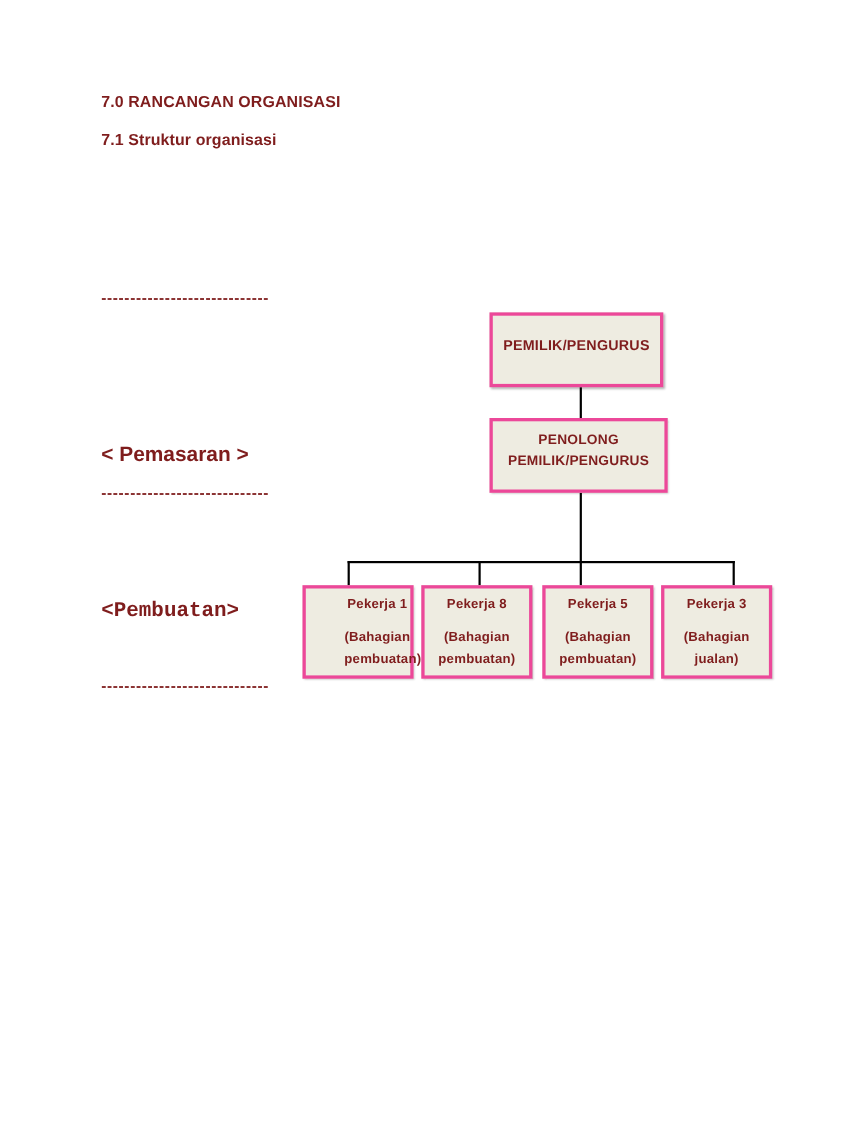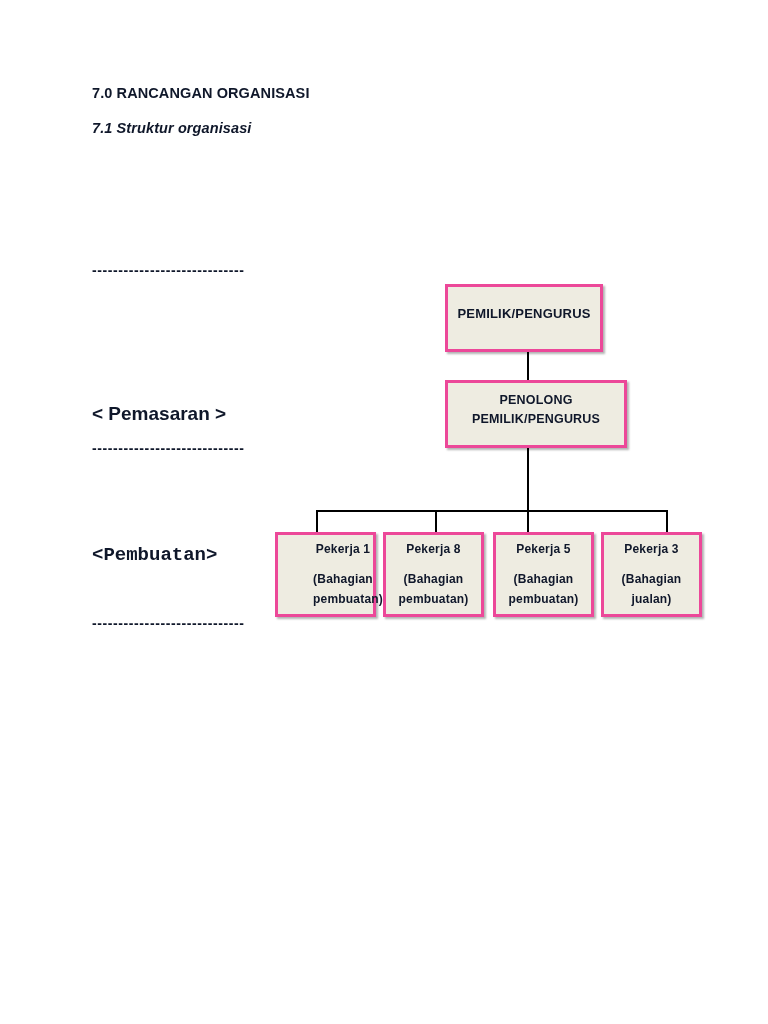--- a/index.html
+++ b/index.html
@@ -3,33 +3,33 @@
 <meta charset="utf-8">
 <style>
   * { margin: 0; padding: 0; box-sizing: border-box; }
   html, body { background: #ffffff; }
   .page {
     position: relative;
     width: 768px;
     height: 1024px;
     background: #ffffff;
     font-family: "Liberation Sans", sans-serif;
-    color: #0f172a;
+    color: #7f1d1d;
     overflow: hidden;
   }
   .heading {
     position: absolute;
     left: 92px;
     font-size: 14.5px;
     font-weight: bold;
     letter-spacing: 0.1px;
     white-space: nowrap;
   }
   .h1 { top: 85px; }
-  .h2 { top: 120px; font-style: italic; }
+  .h2 { top: 120px; }
   .dash-line {
     position: absolute;
     left: 92px;
     font-size: 14px;
     font-weight: bold;
     letter-spacing: 0.6px;
     white-space: nowrap;
   }
   .dash1 { top: 262px; }
   .dash2 { top: 440px; }
@@ -53,21 +53,21 @@
     text-align: center;
     letter-spacing: 0.2px;
   }
   .root-box {
     left: 445px; top: 284px; width: 158px; height: 68px;
     display: flex; align-items: center; justify-content: center;
     padding-bottom: 10px;
     font-size: 13px;
   }
   .assistant-box {
-    left: 445px; top: 380px; width: 182px; height: 68px;
+    left: 445px; top: 380px; width: 162px; height: 68px;
     display: flex; flex-direction: column; align-items: center; justify-content: center;
     padding-bottom: 8px;
     font-size: 12.5px;
     line-height: 1.55;
   }
   .worker-box {
     top: 532px; width: 101px; height: 85px;
     padding-top: 7px;
     font-size: 12px;
   }

